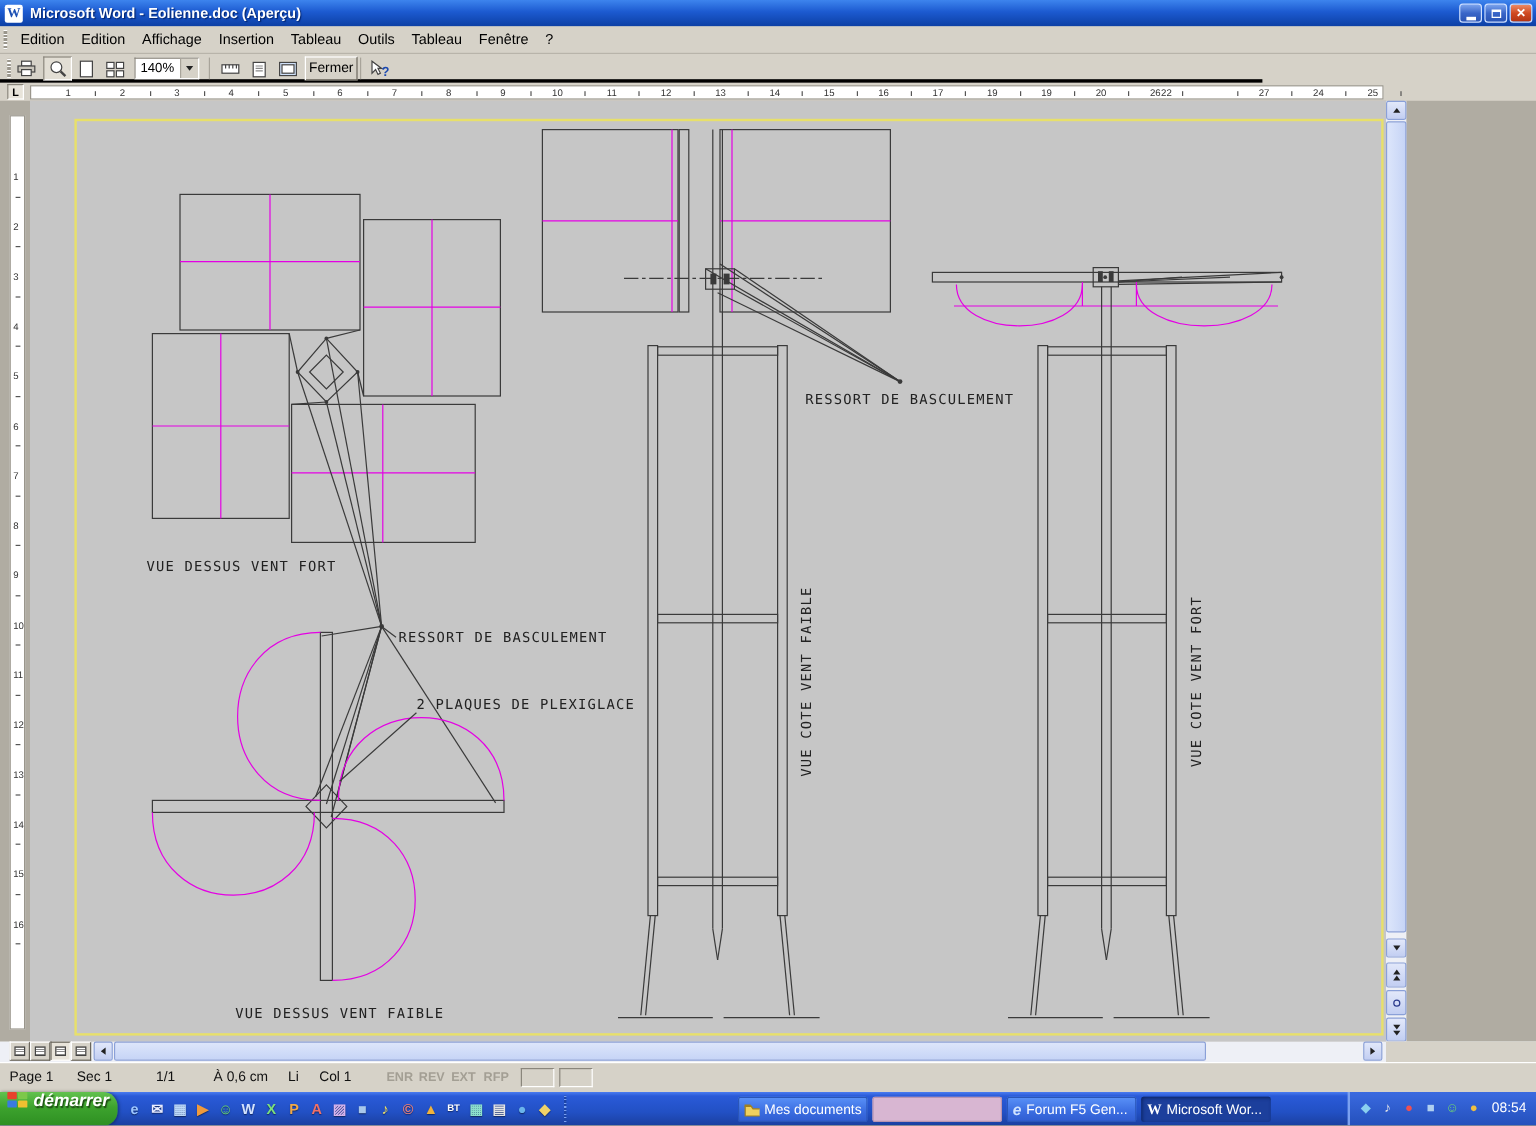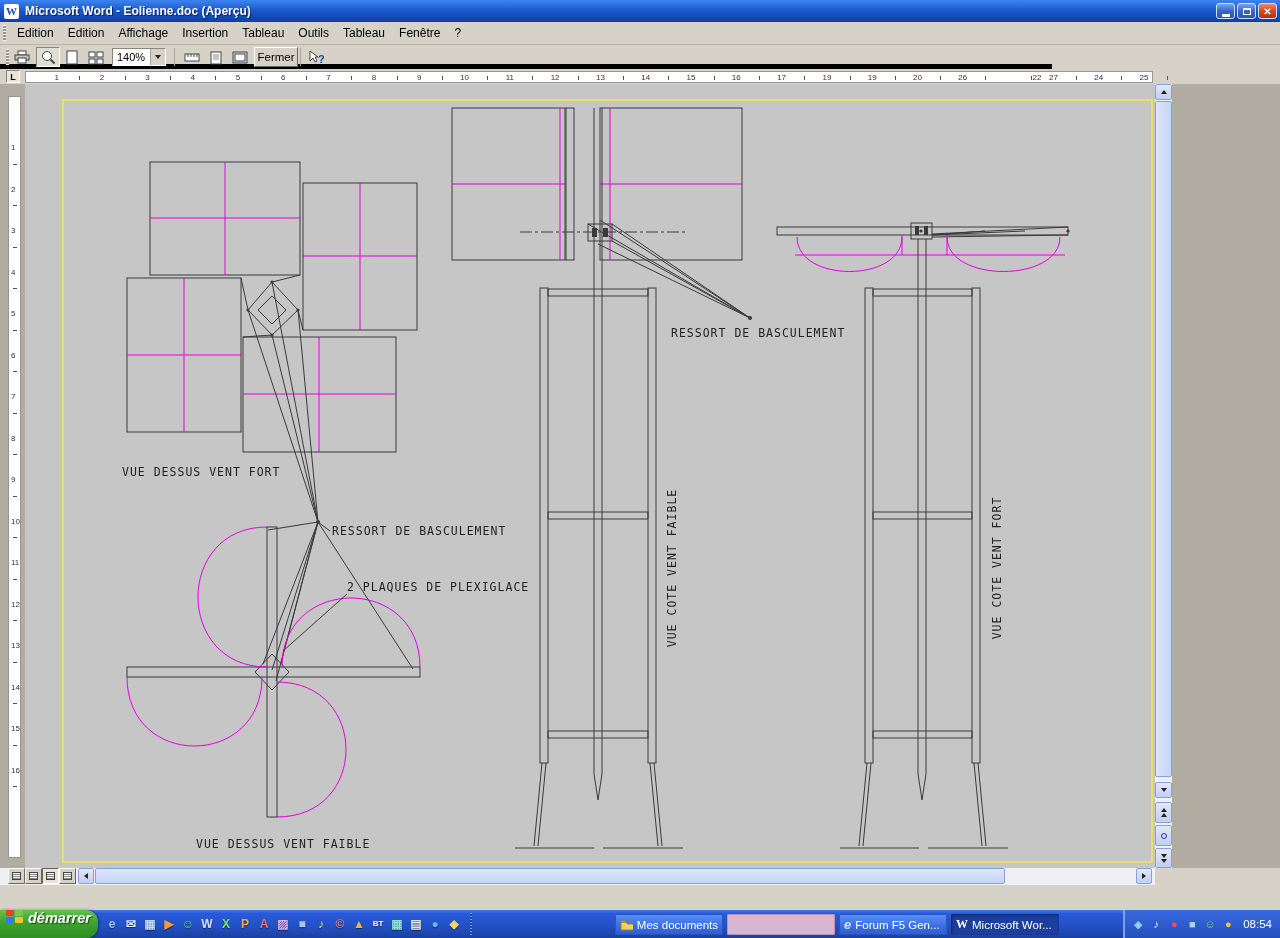--- a/index.html
+++ b/index.html
@@ -27,21 +27,21 @@
 
   
   .menubar { position:absolute; left:0; top:22px; width:1280px; height:23px;
     background:#d6d2c8; border-bottom:1px solid #b8b4aa; display:flex; align-items:center; }
   .grip { width:3px; height:16px; margin:0 4px 0 3px;
     background:repeating-linear-gradient(180deg,#fff 0 1px,#9a968c 1px 3px); }
   .menu-item { font-size:12px; color:#000; padding:3px 7px; }
 
   
   .toolbar { position:absolute; left:0; top:45px; width:1052px; height:24px;
-    background:#d6d2c8; border-bottom:5px solid #000000;padding-left:21px; }
+    background:#d6d2c8; border-bottom:3px solid #000000;padding-left:21px; }
   .tbtn { position:absolute; top:2px; width:24px; height:20px; display:flex;
     align-items:center; justify-content:center; border:1px solid transparent; }
   .tbtn.pressed { border-color:#8a867c #fff #fff #8a867c; background:#e2ded4; }
   .tsep { position:absolute; top:3px; width:1px; height:18px; background:#a8a49a; }
   .zoombox { position:absolute; left:112px; top:3px; width:54px; height:18px;
     background:#fff; border:1px solid; border-color:#8a867c #fff #fff #8a867c; display:flex; }
   .zoomval { flex:1; font-size:11px; padding:2px 0 0 4px; }
   .zoomdrop { width:15px; background:#d6d2c8; border-left:1px solid #a8a49a;
     display:flex; align-items:center; justify-content:center; }
   .tri-down { width:0; height:0; border-left:3px solid transparent;
@@ -281,21 +281,21 @@
         <span class="hnum" style="left: 755.6px;">17</span>
         <span class="htick" style="left: 778.2px;"></span>
         <span class="hnum" style="left: 800.9px;">19</span>
         <span class="htick" style="left: 823.5px;"></span>
         <span class="hnum" style="left: 846.2px;">19</span>
         <span class="htick" style="left: 868.8px;"></span>
         <span class="hnum" style="left: 891.5px;">20</span>
         <span class="htick" style="left: 914.1px;"></span>
         <span class="hnum" style="left: 936.8px;">26</span>
         <span class="htick" style="left: 959.4px;"></span>
-        <span class="hnum" style="left: 1011px; text-align: center;">22</span>
+        <span class="hnum" style="left: 946px; text-align: center;">22</span>
         <span class="htick" style="left: 1004.7px;"></span>
         <span class="hnum" style="left: 1027.4px;">27</span>
         <span class="htick" style="left: 1050px;"></span>
         <span class="hnum" style="left: 1072.7px;">24</span>
         <span class="htick" style="left: 1095.3px;"></span>
         <span class="hnum" style="left: 1118px;">25</span>
         <span class="htick" style="left: 1140.6px;"></span>
       </div>
   </div>
 
@@ -500,20 +500,34 @@
     <div class="hbtn" style="left:78px">
         <span class="tri-left"></span>
       </div>
     <div class="hthumb"></div>
     <div class="hbtn" style="left:1136px">
         <span class="tri-right"></span>
       </div>
   </div>
   <div class="corner"></div>
 
+  <div class="statusbar">
+    <span class="sfield" style="left:8px">Page 1</span>
+    <span class="sfield" style="left:64px">Sec 1</span>
+    <span class="sfield" style="left:130px">1/1</span>
+    <span class="sfield" style="left:178px">À 0,6 cm</span>
+    <span class="sfield" style="left:240px">Li</span>
+    <span class="sfield" style="left:266px">Col 1</span>
+    <span class="sflag" style="left:322px">ENR</span>
+    <span class="sflag" style="left:349px">REV</span>
+    <span class="sflag" style="left:376px">EXT</span>
+    <span class="sflag" style="left:403px">RFP</span>
+    <span class="sunk" style="left:434px"></span>
+    <span class="sunk" style="left:466px"></span>
+  </div>
 
   <div class="taskbar">
     <div class="startbtn">
       <svg width="17" height="14">
         <rect x="0" y="0" width="8" height="6" rx="1" fill="#e8402c"></rect>
         <rect x="9" y="0" width="8" height="6" rx="1" fill="#7cc84a"></rect>
         <rect x="0" y="7" width="8" height="6" rx="1" fill="#3a7ae0"></rect>
         <rect x="9" y="7" width="8" height="6" rx="1" fill="#f0c030"></rect>
       </svg>
       <span class="start-label">démarrer</span>

